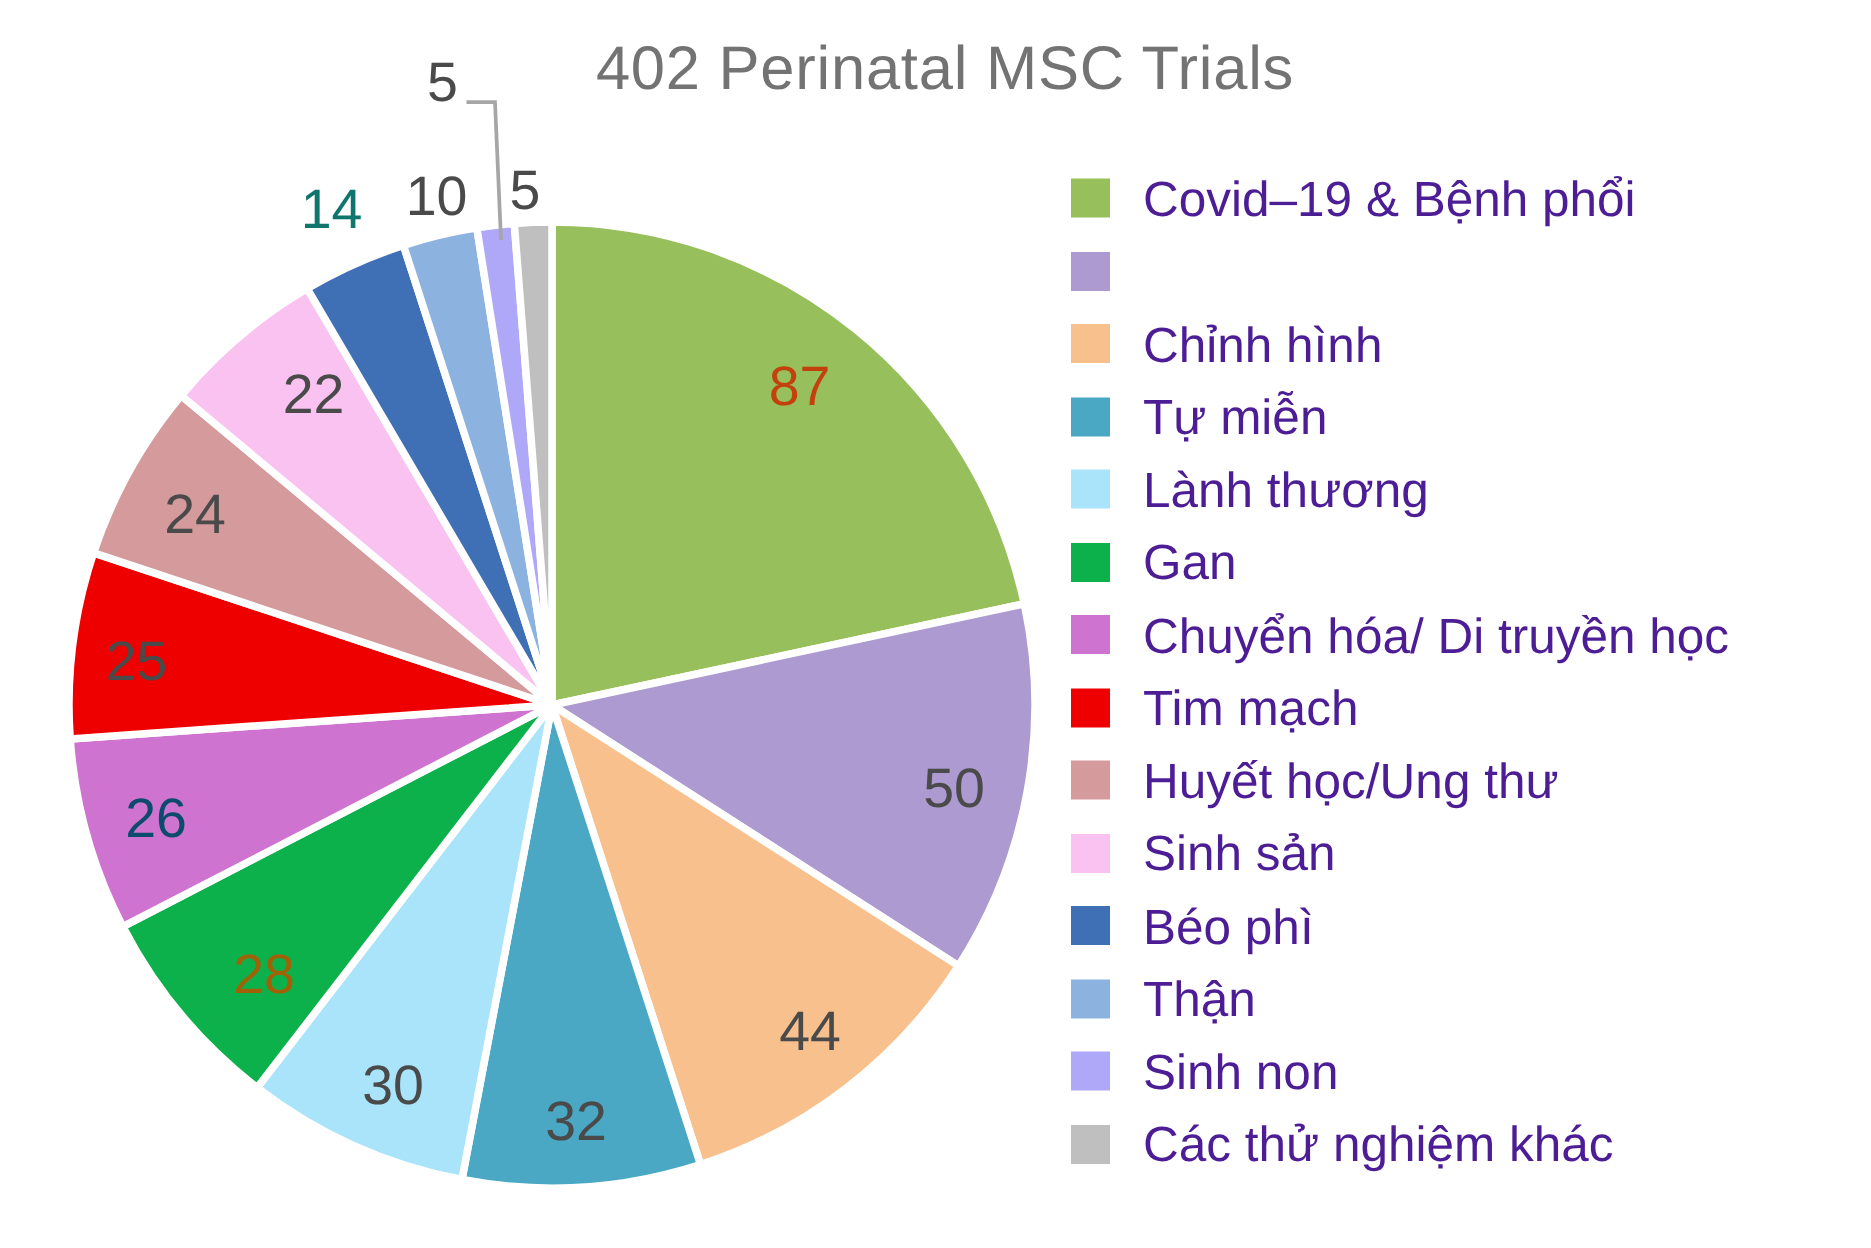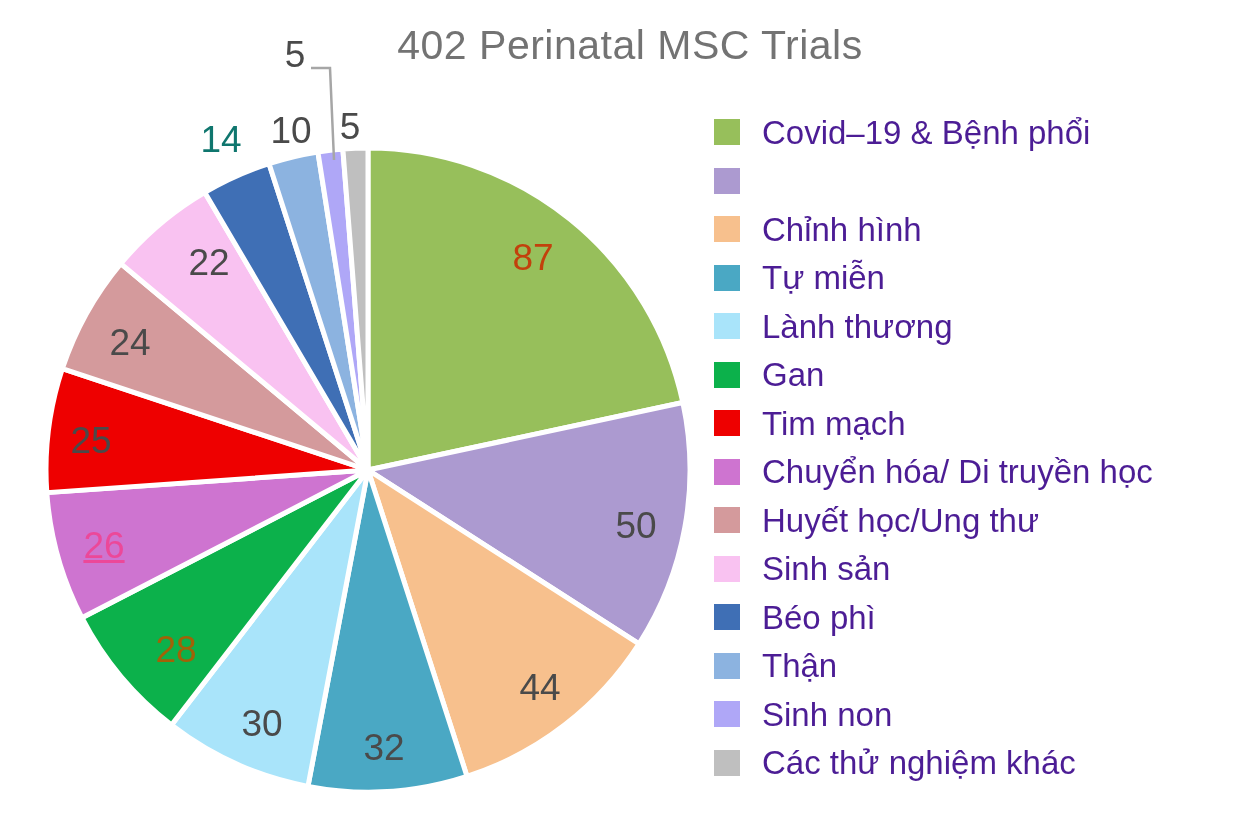--- a/index.html
+++ b/index.html
@@ -117,21 +117,21 @@
           <path d="M 311 68 L 330 68 L 334 160" fill="none" stroke="#a6a6a6" stroke-width="2.5"></path>
         </g>
     </svg>
     <div id="pie-labels">
         <div class="slice-label" style="left: 505px; top: 258px; color: #c2410c; margin-left: 28px;">87</div>
         <div class="slice-label" style="left: 636px; top: 526px; color: rgb(74, 74, 74);">50</div>
         <div class="slice-label" style="left: 540px; top: 688px; color: rgb(74, 74, 74);">44</div>
         <div class="slice-label" style="left: 384px; top: 748px; color: rgb(74, 74, 74);">32</div>
         <div class="slice-label" style="left: 262px; top: 724px; color: rgb(74, 74, 74);">30</div>
         <div class="slice-label" style="left: 176px; top: 650px; color: #a16207;">28</div>
-        <div class="slice-label" style="left: 104px; top: 546px; color: #ec4899; text-decoration: underline;">26</div>
+        <div class="slice-label" style="left: 104px; top: 546px; color: #0c4a6e;">26</div>
         <div class="slice-label" style="left: 91px; top: 441px; color: rgb(74, 74, 74);">25</div>
         <div class="slice-label" style="left: 130px; top: 343px; color: rgb(74, 74, 74);">24</div>
         <div class="slice-label" style="left: 209px; top: 263px; color: rgb(74, 74, 74);">22</div>
         <div class="slice-label" style="left: 221px; top: 140px; color: #0f766e;">14</div>
         <div class="slice-label" style="left: 291px; top: 131px; color: rgb(74, 74, 74);">10</div>
         <div class="slice-label" style="left: 295px; top: 55px; color: rgb(74, 74, 74);">5</div>
         <div class="slice-label" style="left: 350px; top: 127px; color: rgb(74, 74, 74);">5</div>
       </div>
   </div>
 
@@ -153,26 +153,26 @@
       </div>
       <div class="legend-item">
         <span class="legend-swatch" style="background: rgb(169, 228, 250);"></span>
         <span class="legend-label">Lành thương</span>
       </div>
       <div class="legend-item">
         <span class="legend-swatch" style="background: rgb(12, 177, 75);"></span>
         <span class="legend-label">Gan</span>
       </div>
       <div class="legend-item">
+        <span class="legend-swatch" style="background: rgb(206, 116, 208);"></span>
+        <span class="legend-label">Chuyển hóa/ Di truyền học</span>
+      </div>
+      <div class="legend-item">
         <span class="legend-swatch" style="background: rgb(238, 0, 0);"></span>
         <span class="legend-label">Tim mạch</span>
-      </div>
-      <div class="legend-item">
-        <span class="legend-swatch" style="background: rgb(206, 116, 208);"></span>
-        <span class="legend-label">Chuyển hóa/ Di truyền học</span>
       </div>
       <div class="legend-item">
         <span class="legend-swatch" style="background: rgb(212, 154, 156);"></span>
         <span class="legend-label">Huyết học/Ung thư</span>
       </div>
       <div class="legend-item">
         <span class="legend-swatch" style="background: rgb(249, 194, 241);"></span>
         <span class="legend-label">Sinh sản</span>
       </div>
       <div class="legend-item">

